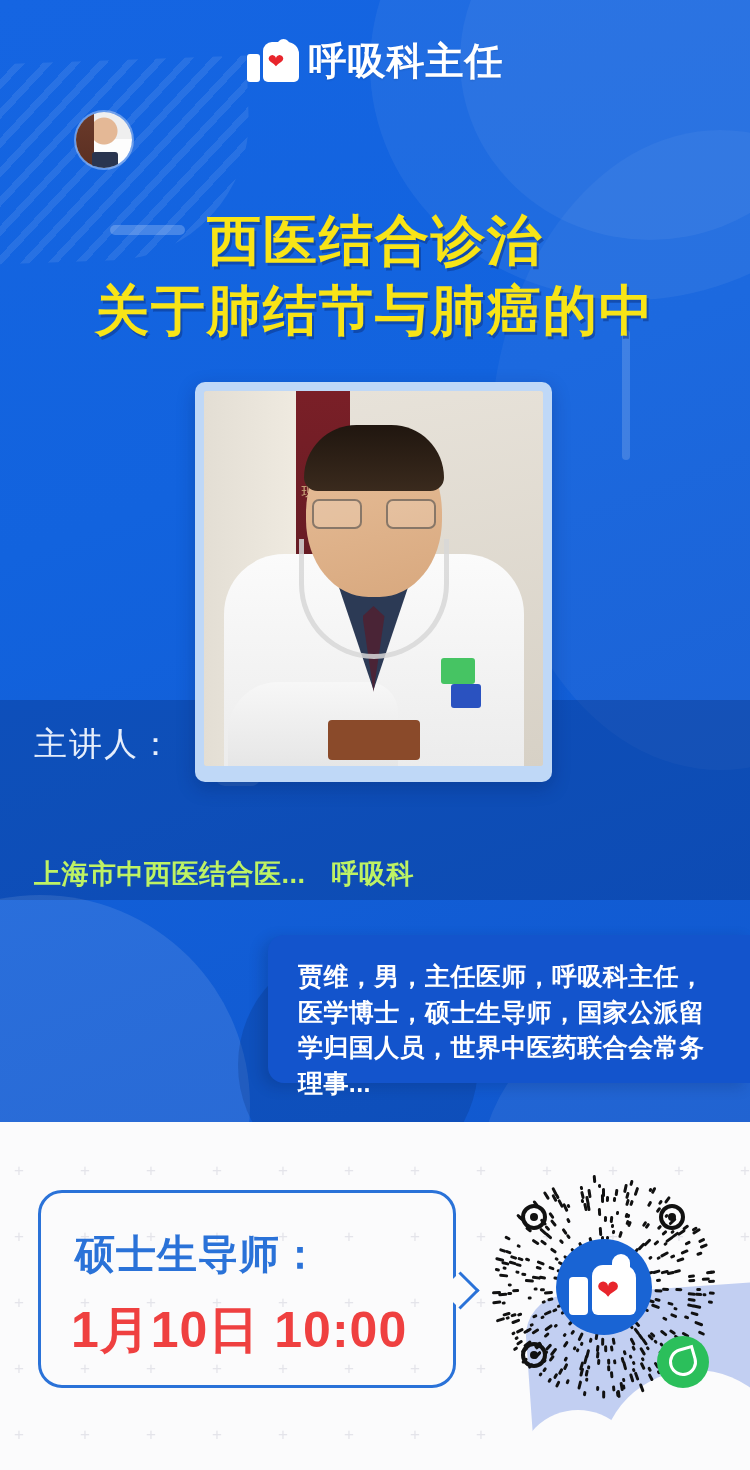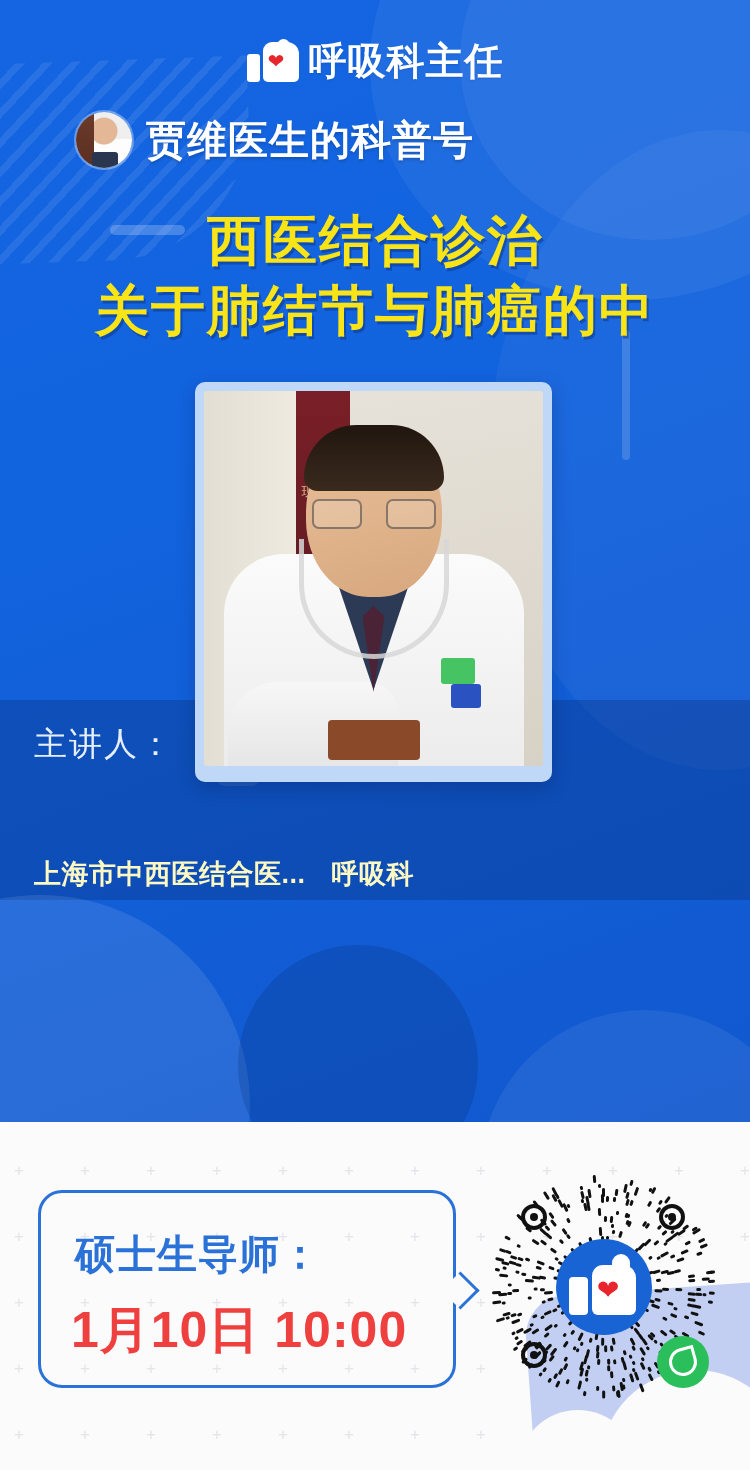--- a/index.html
+++ b/index.html
@@ -201,21 +201,21 @@
   .speaker-main{
     position:absolute; left:34px; top:798px; z-index:7;
     display:flex; align-items:baseline; gap:18px;
   }
   .sp-name{ color:#fff; font-size:36px; font-weight:bold; letter-spacing:1px; }
   .sp-title{ color:#fff; font-size:26px; font-weight:bold; letter-spacing:1px; }
   .speaker-sub{
     position:absolute; left:34px; top:856px; z-index:7;
     display:flex; align-items:baseline; gap:26px;
   }
-  .sp-hosp, .sp-dept{ color:#fef9c3; font-size:27px; font-weight:bold; letter-spacing:.5px;text-align:right; }
+  .sp-hosp, .sp-dept{ color:#bef264; font-size:27px; font-weight:bold; letter-spacing:.5px;text-align:right; }
 
   
   .bio{
     position:absolute; left:268px; top:935px; width:482px; height:148px;
     background:#1354CC; border-radius:16px 0 0 16px;
     padding:24px 22px 0 30px; z-index:7;
     box-shadow:-6px 4px 14px rgba(0,20,60,.18);
   }
   .bio-text{
     color:#fff; font-size:25px; font-weight:bold; line-height:1.42; letter-spacing:.4px;
@@ -328,21 +328,20 @@
       <div class="bm-small"></div>
       <div class="bm-main"></div>
       <div class="bm-thumb"></div>
       <div class="bm-heart">❤</div>
     </div>
     <div class="brand-text">呼吸科主任</div>
   </div>
 
   <div class="account">
     <div class="avatar"></div>
-    <div class="account-name">贾维医生的科普号</div>
   </div>
 
   <div class="title">
     <div class="title-line">西医结合诊治</div>
     <div class="title-line">关于肺结节与肺癌的中</div>
   </div>
 
   <div class="photo-frame">
     <div class="photo">
       <div class="ph-cabinet"></div>
@@ -364,20 +363,23 @@
         </div>
     </div>
   </div>
 
   <div class="speaker-label">主讲人：</div>
   <div class="speaker-sub">
     <span class="sp-hosp">上海市中西医结合医...</span>
     <span class="sp-dept">呼吸科</span>
   </div>
 
+  <div class="bio">
+    <div class="bio-text">贾维，男，主任医师，呼吸科主任，医学博士，硕士生导师，国家公派留学归国人员，世界中医药联合会常务理事...</div>
+  </div>
 
   <div class="white-area">
     <div class="wave"></div>
     <div id="plusfield">
         <span class="plus" style="left:14px;top:40px">+</span>
         <span class="plus" style="left:80px;top:40px">+</span>
         <span class="plus" style="left:146px;top:40px">+</span>
         <span class="plus" style="left:212px;top:40px">+</span>
         <span class="plus" style="left:278px;top:40px">+</span>
         <span class="plus" style="left:344px;top:40px">+</span>

